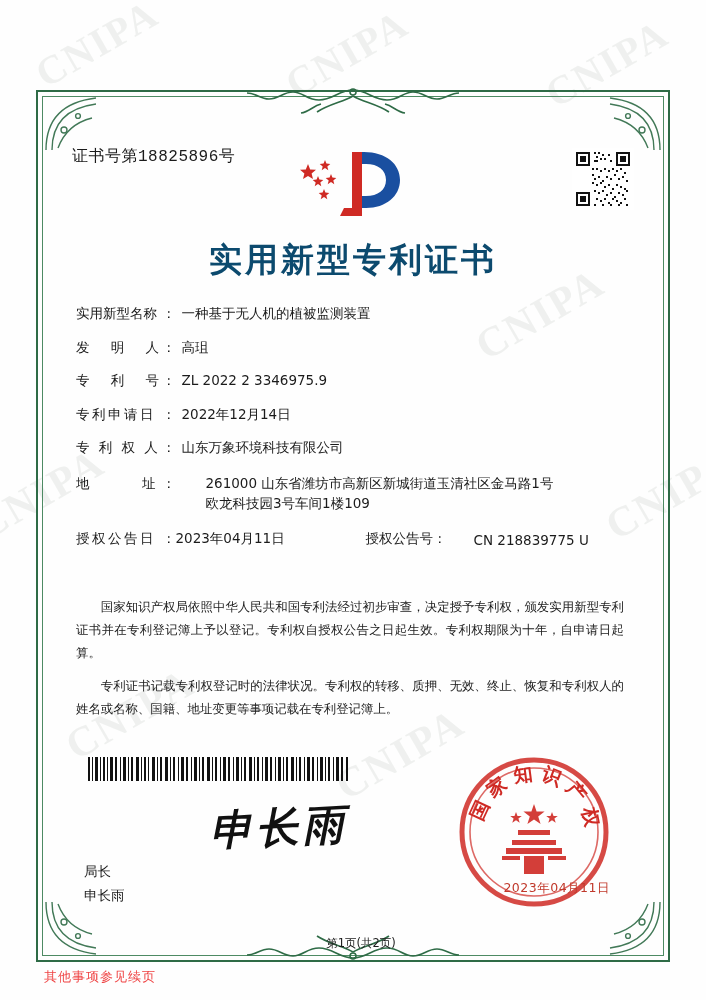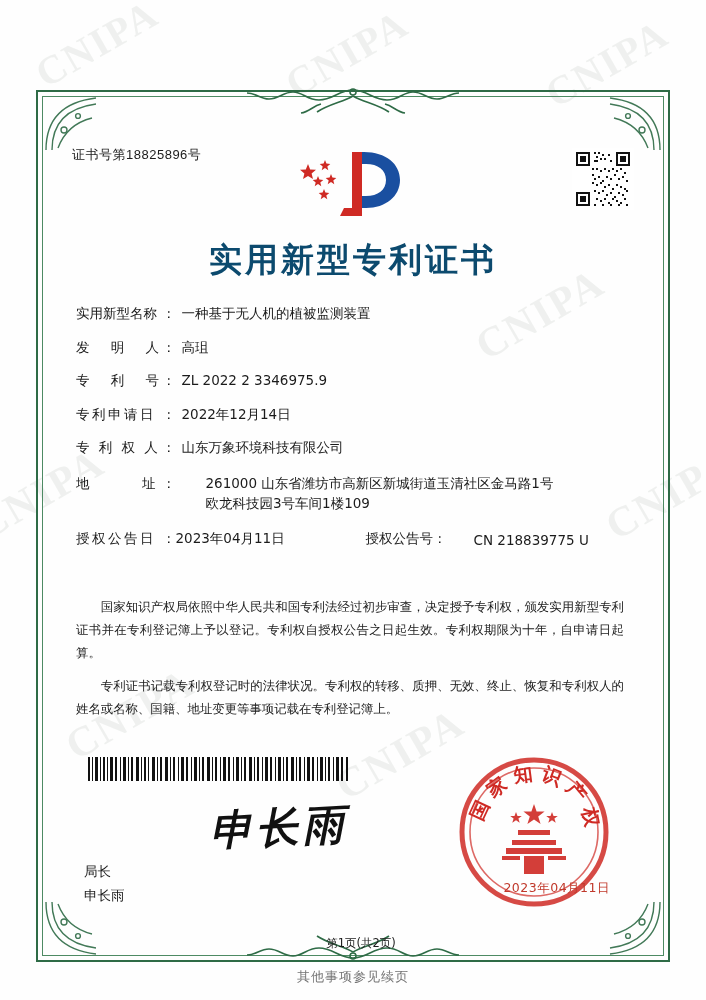--- a/index.html
+++ b/index.html
@@ -90,23 +90,23 @@
     width: 300px;
     height: 34px;
     color: #2e6b46;
   }
 
   
   .cert-number {
     position: absolute;
     left: 72px;
     top: 146px;
-    font-size: 13px;
+    font-size: 16px;
     color: #1b1b1b;
-    font-family: Liberation Sans, sans-serif;
+    font-family: Liberation Mono, monospace;
     letter-spacing: .5px;
   }
   .qr {
     position: absolute;
     right: 72px;
     top: 148px;
     width: 58px;
     height: 58px;
     background: #ffffff;
     padding: 2px;
@@ -239,24 +239,25 @@
     top: 936px;
     text-align: center;
     font-size: 11.5px;
     color: #1b1b1b;
     padding-left: 16px;
   }
   .footer-note {
     position: absolute;
     left: 0; right: 0;
     top: 968px;
-    text-align: center;
+    text-align: left;
     font-size: 13px;
-    color: #737373;
+    color: #ef4444;
     letter-spacing: 1px;
+    padding-left: 44px;
   }
 </style>
 </head>
 <body>
 
 <div class="page">
 
   <div class="watermark wm1">CNIPA</div>
   <div class="watermark wm2">CNIPA</div>
   <div class="watermark wm3">CNIPA</div>

